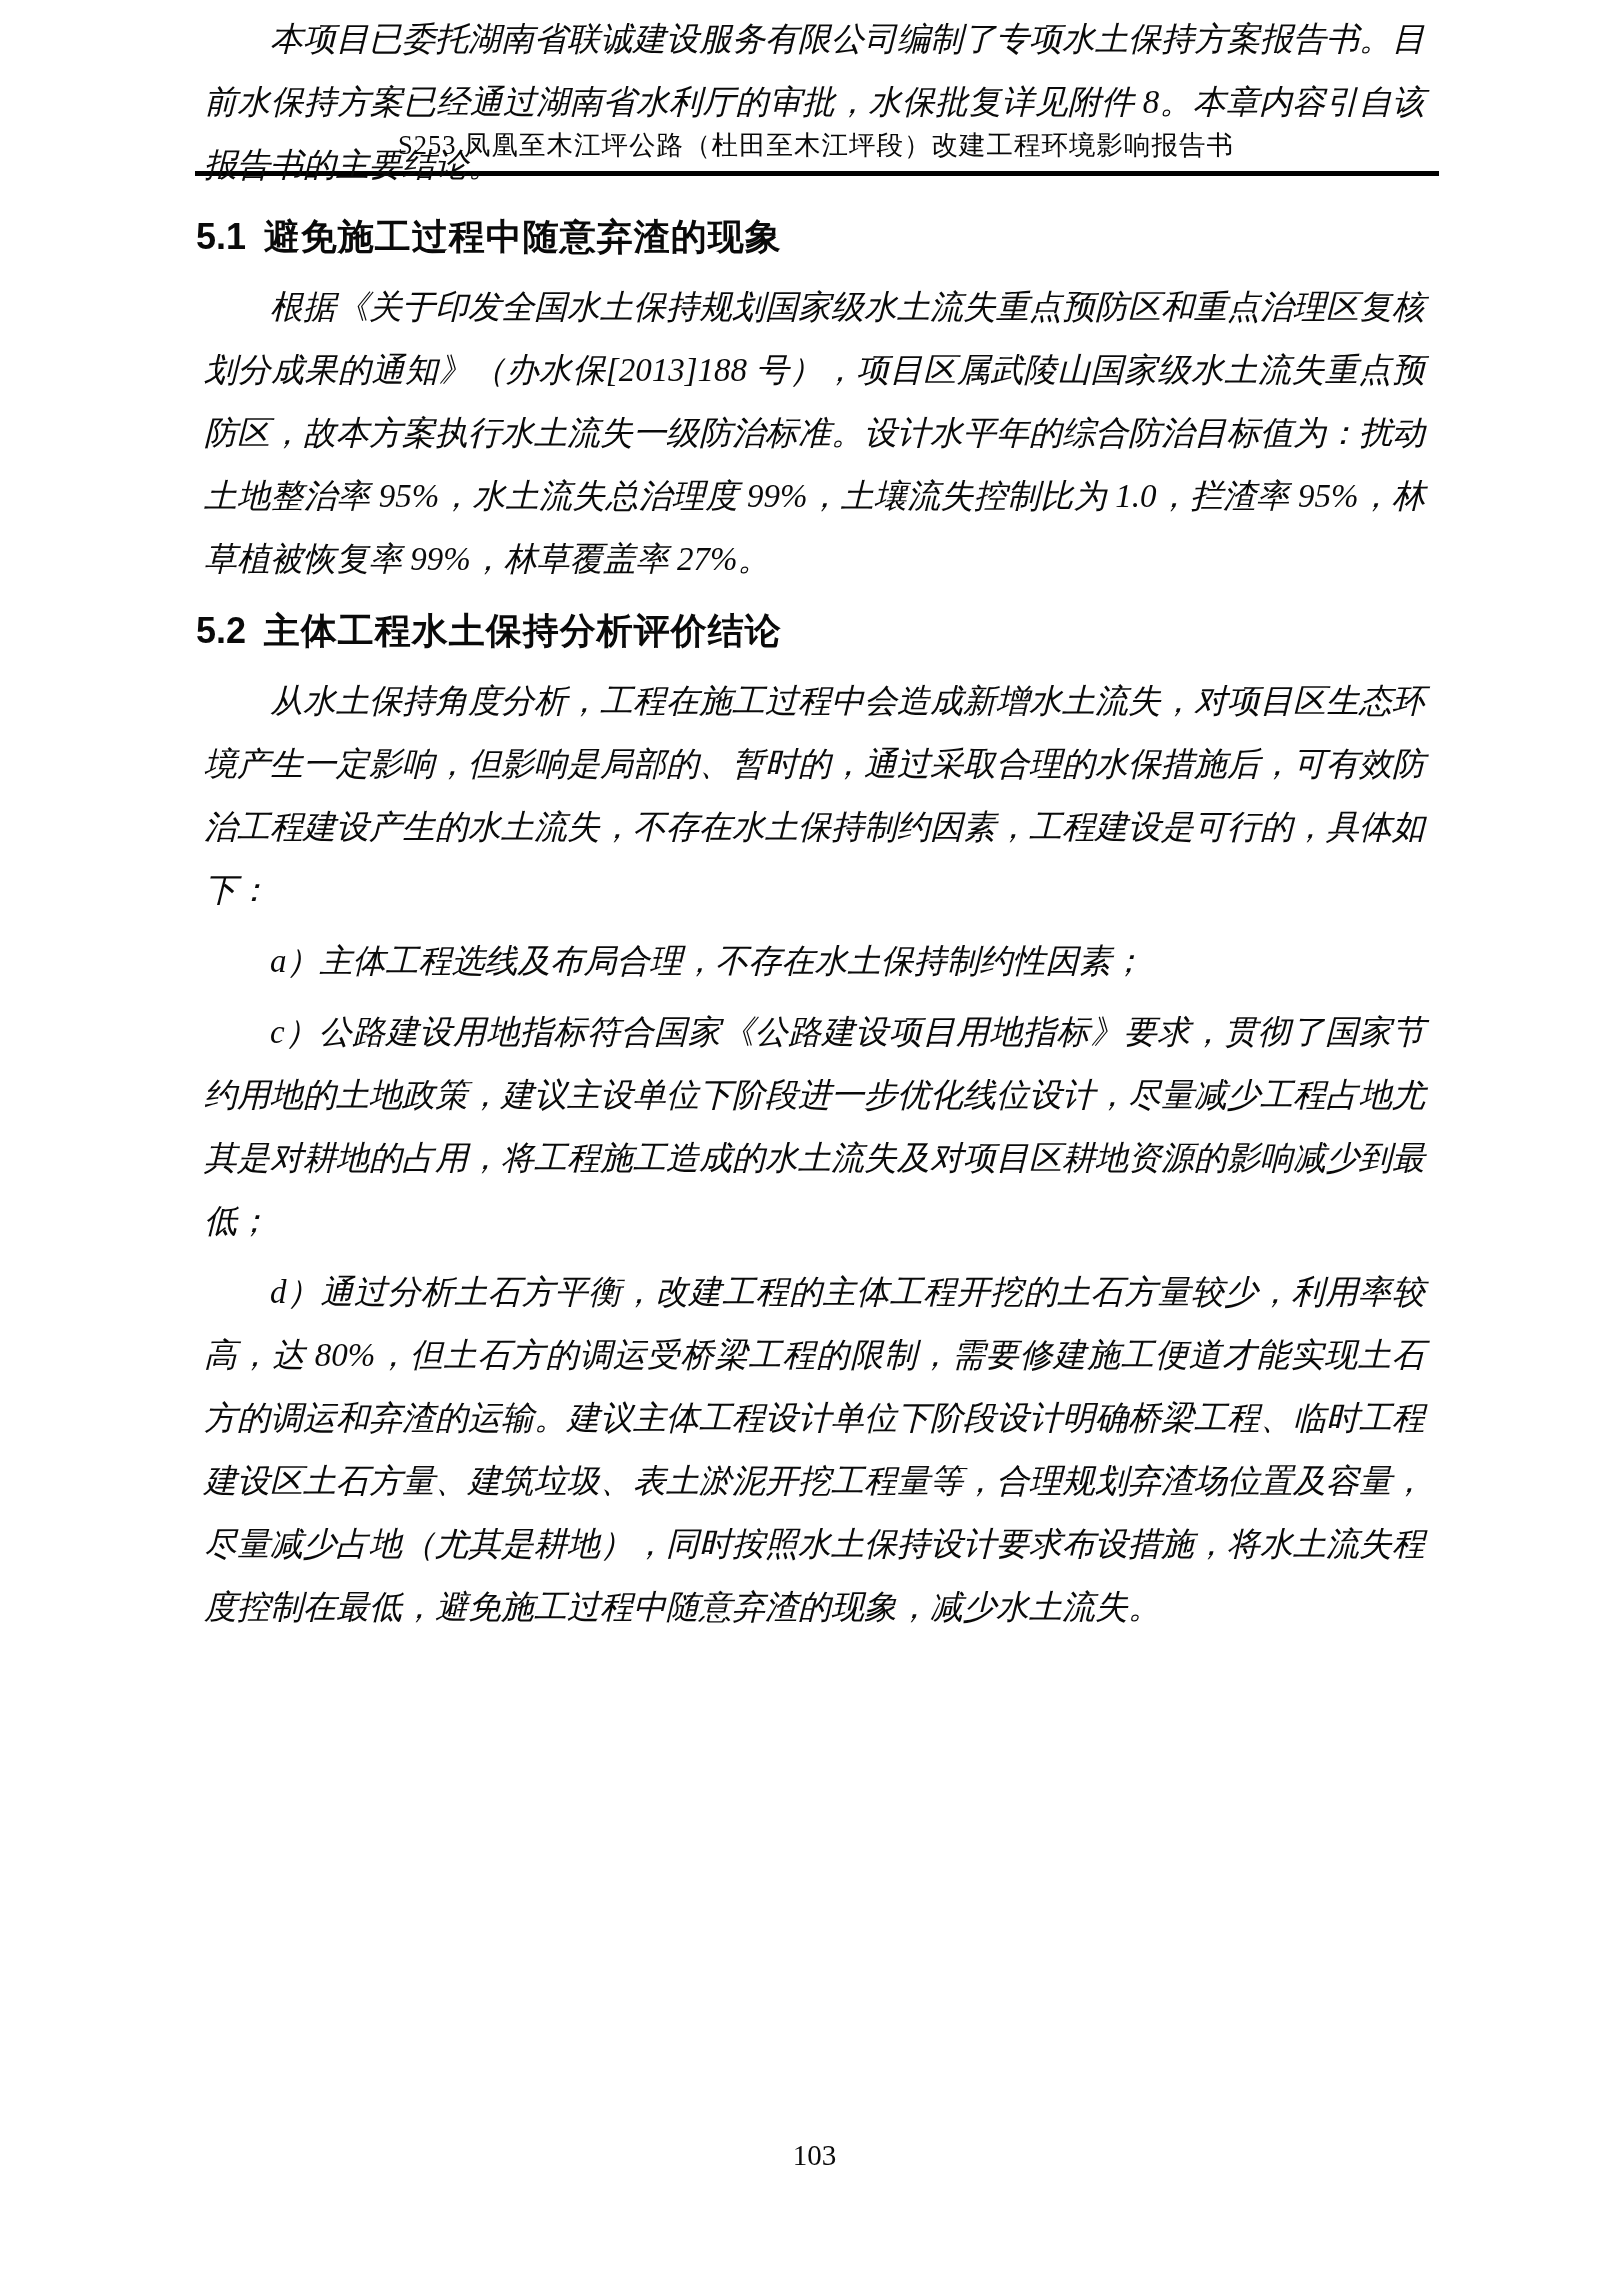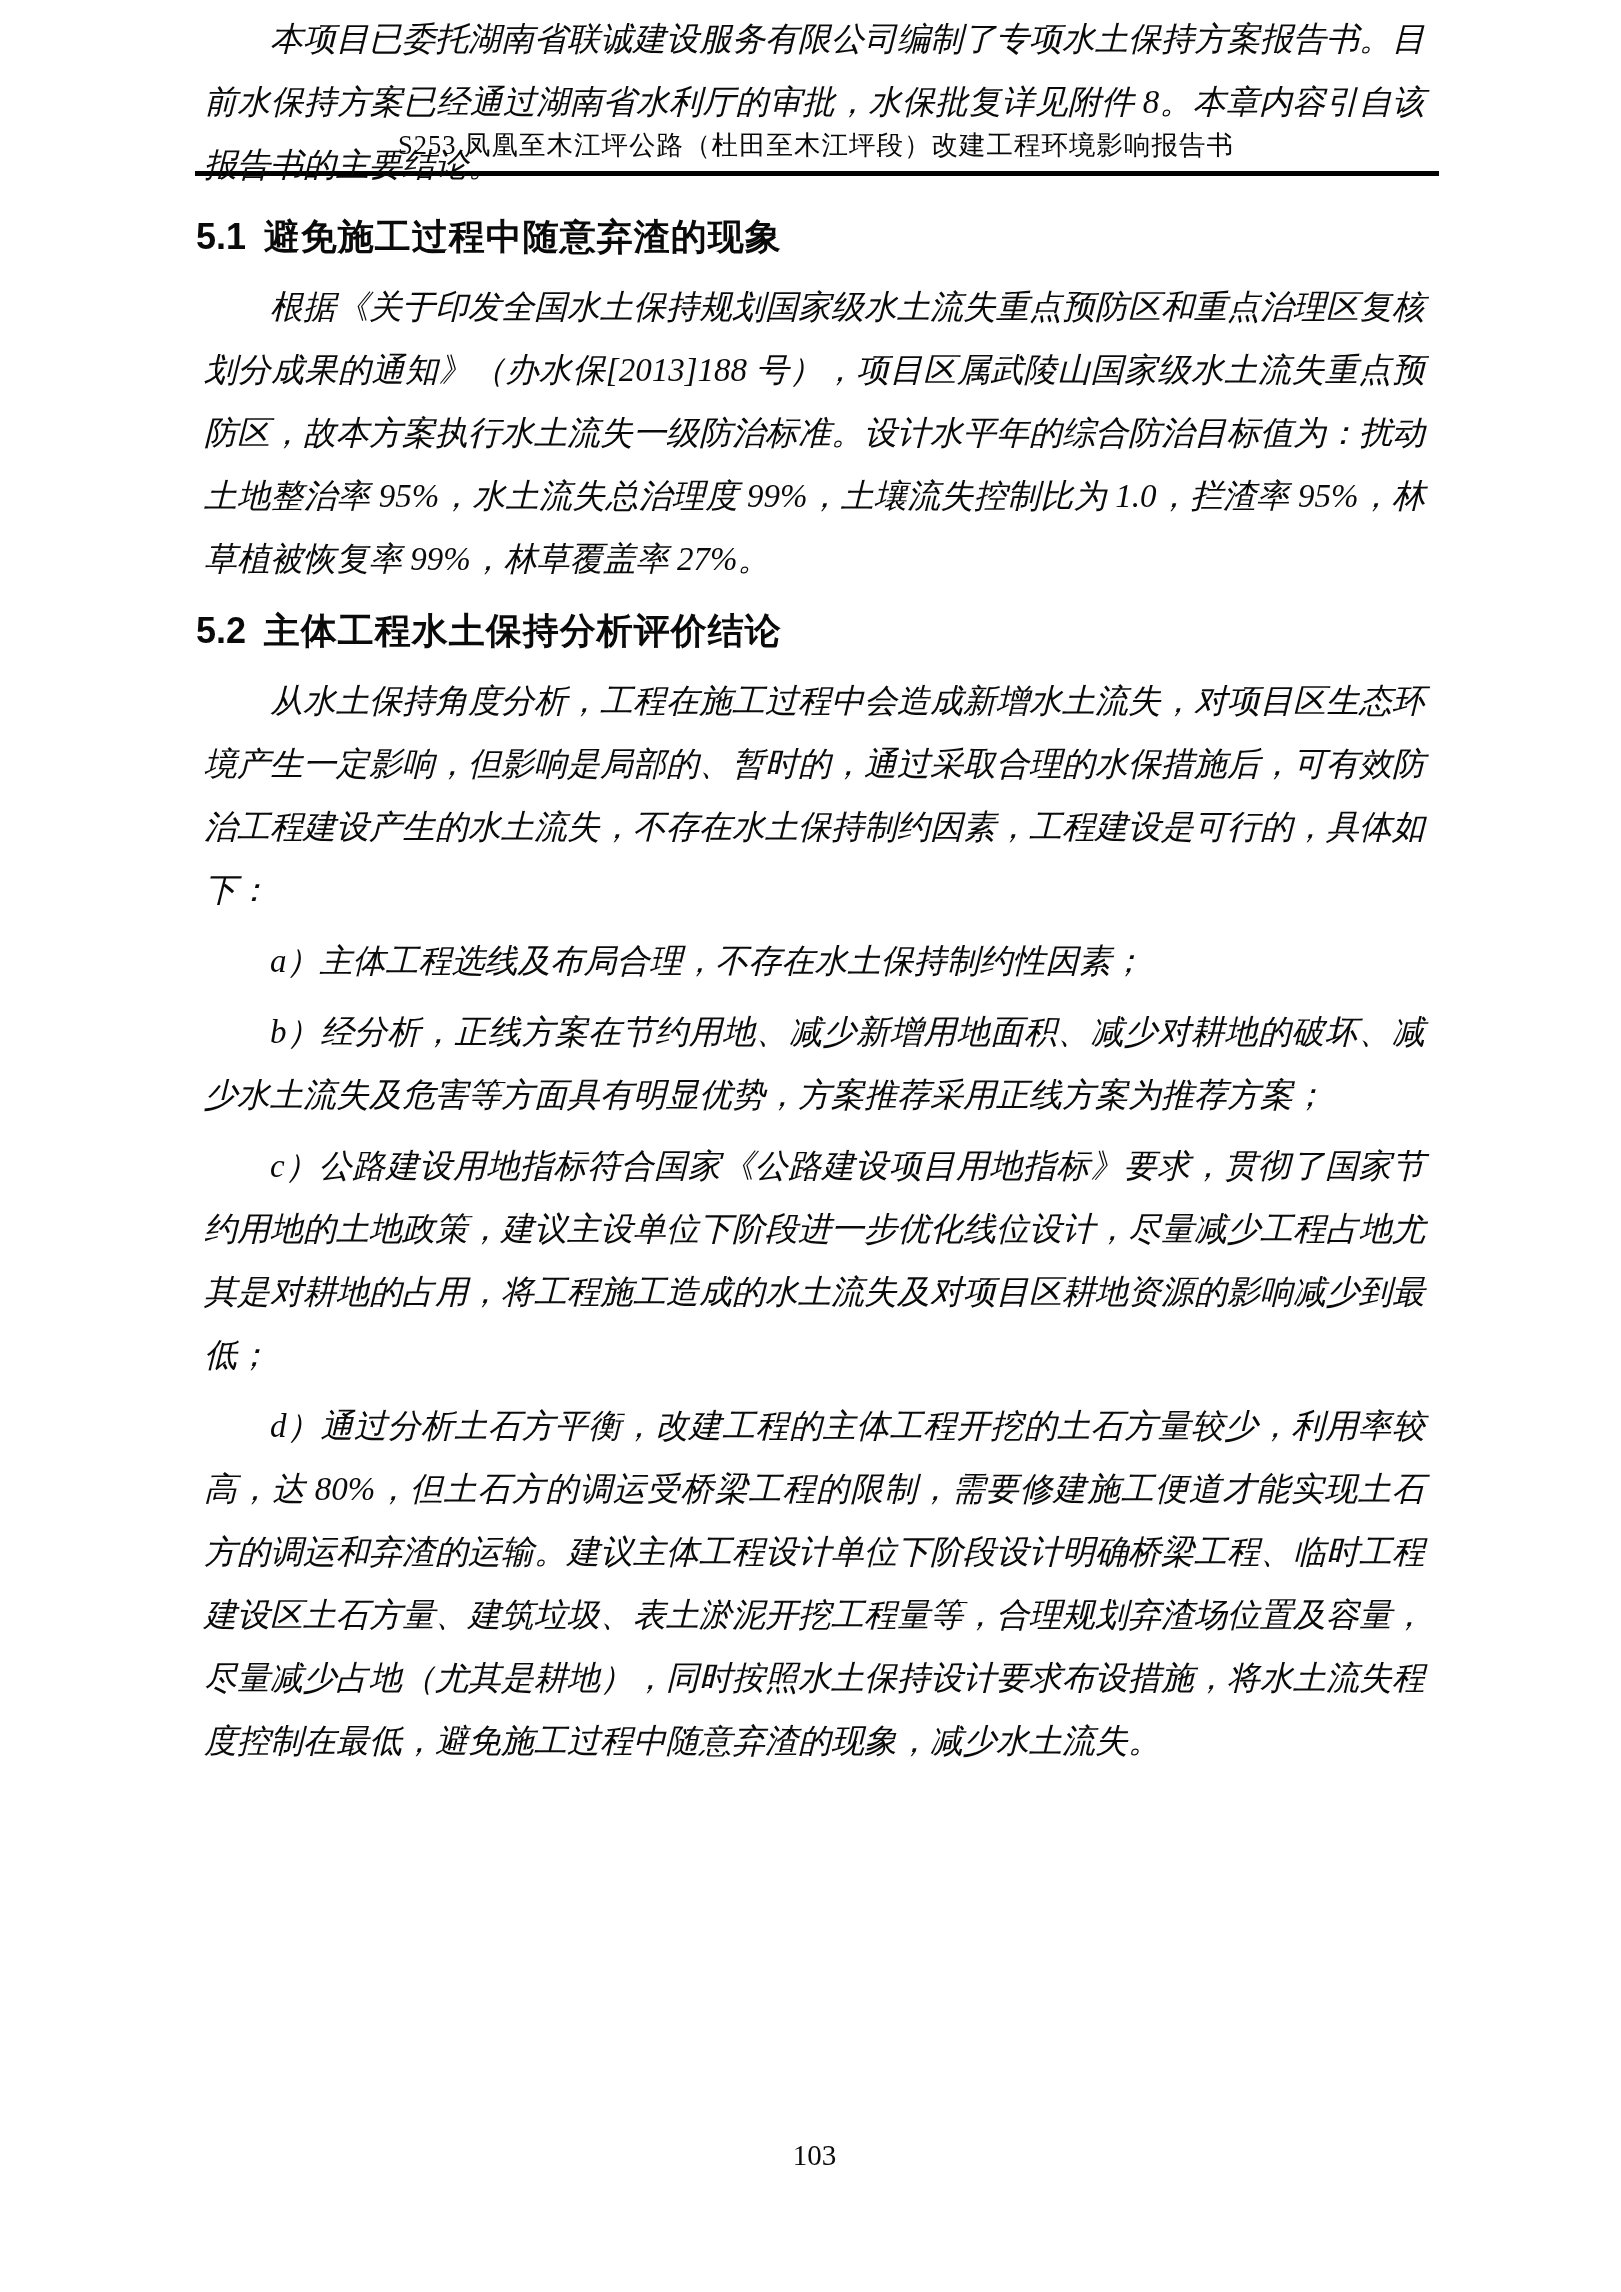--- a/index.html
+++ b/index.html
@@ -109,21 +109,20 @@
 
 
     <h2 class="section">
       <span class="h-num">5.2</span><span>主体工程水土保持分析评价结论</span>
     </h2>
 
     <p class="body-par">从水土保持角度分析，工程在施工过程中会造成新增水土流失，对项目区生态环境产生一定影响，但影响是局部的、暂时的，通过采取合理的水保措施后，可有效防治工程建设产生的水土流失，不存在水土保持制约因素，工程建设是可行的，具体如下：</p>
 
     <p class="body-par">a）主体工程选线及布局合理，不存在水土保持制约性因素；</p>
 
-    <p class="body-par">b）经分析，正线方案在节约用地、减少新增用地面积、减少对耕地的破坏、减少水土流失及危害等方面具有明显优势，方案推荐采用正线方案为推荐方案；</p>
 
     <p class="body-par">c）公路建设用地指标符合国家《公路建设项目用地指标》要求，贯彻了国家节约用地的土地政策，建议主设单位下阶段进一步优化线位设计，尽量减少工程占地尤其是对耕地的占用，将工程施工造成的水土流失及对项目区耕地资源的影响减少到最低；</p>
 
     <p class="body-par">d）通过分析土石方平衡，改建工程的主体工程开挖的土石方量较少，利用率较高，达 80%，但土石方的调运受桥梁工程的限制，需要修建施工便道才能实现土石方的调运和弃渣的运输。建议主体工程设计单位下阶段设计明确桥梁工程、临时工程建设区土石方量、建筑垃圾、表土淤泥开挖工程量等，合理规划弃渣场位置及容量，尽量减少占地（尤其是耕地），同时按照水土保持设计要求布设措施，将水土流失程度控制在最低，避免施工过程中随意弃渣的现象，减少水土流失。</p>
 
   </div>
 
   <div class="footer">
     <span>103</span>
   </div>

